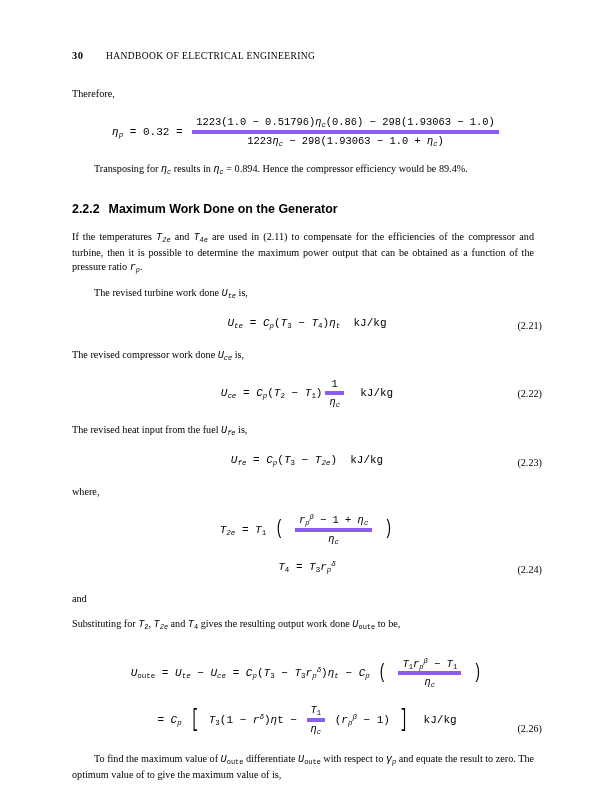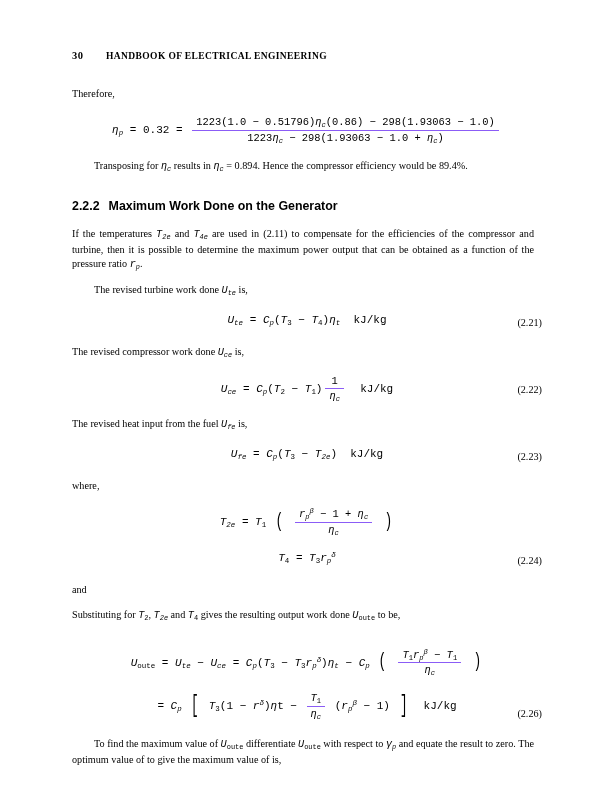--- a/index.html
+++ b/index.html
@@ -35,21 +35,20 @@
     letter-spacing: 0.4px;
     margin-bottom: 26px;
   }
   .header .pagenum {
     font-weight: bold;
     font-size: 10.5px;
     width: 34px;
   }
   .header .booktitle {
     font-size: 9.5px;
-    font-weight: bold;
   }
   p.para {
     font-size: 10.2px;
     line-height: 1.45;
     margin: 0 8px 10px 0;
     text-align: justify;
   }
   p.indent {
     text-indent: 22px;
   }
@@ -86,21 +85,21 @@
   .math .up { font-style: normal; }
   .frac {
     display: inline-block;
     vertical-align: middle;
     text-align: center;
     margin: 0 3px;
   }
   .frac .num-line {
     display: block;
     padding: 0 4px 1px 4px;
-    border-bottom: 1px solid #8b5cf6;
+    border-bottom: 4px solid #8b5cf6;
     font-size: 0.95em;
   }
   .frac .den-line {
     display: block;
     padding: 1px 4px 0 4px;
     font-size: 0.95em;
   }
   sub {
     font-size: 0.68em;
     vertical-align: -0.3em;

